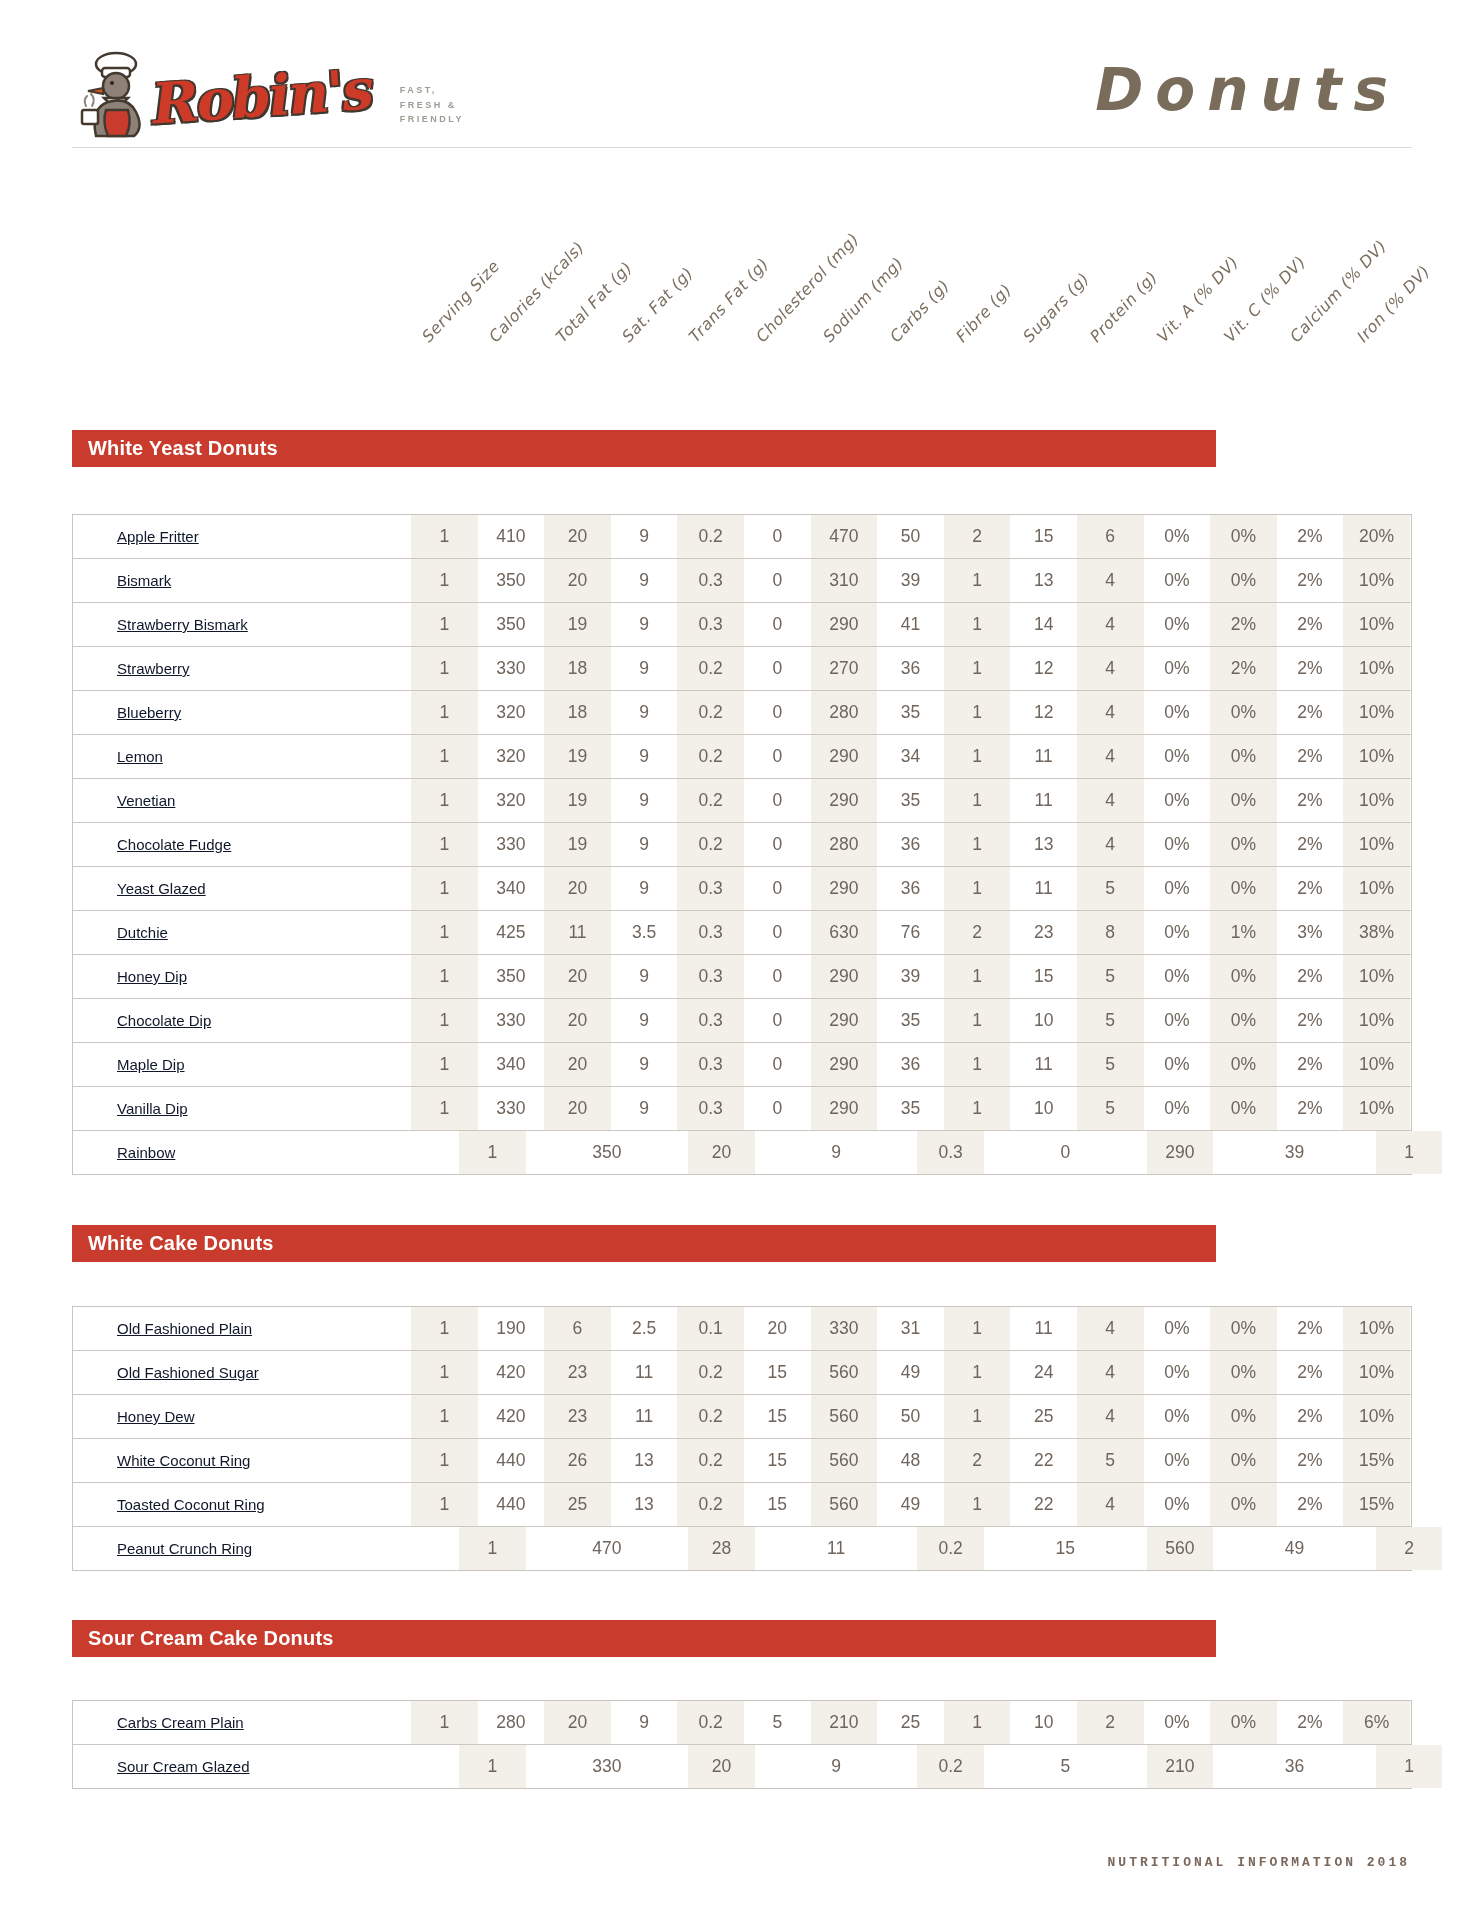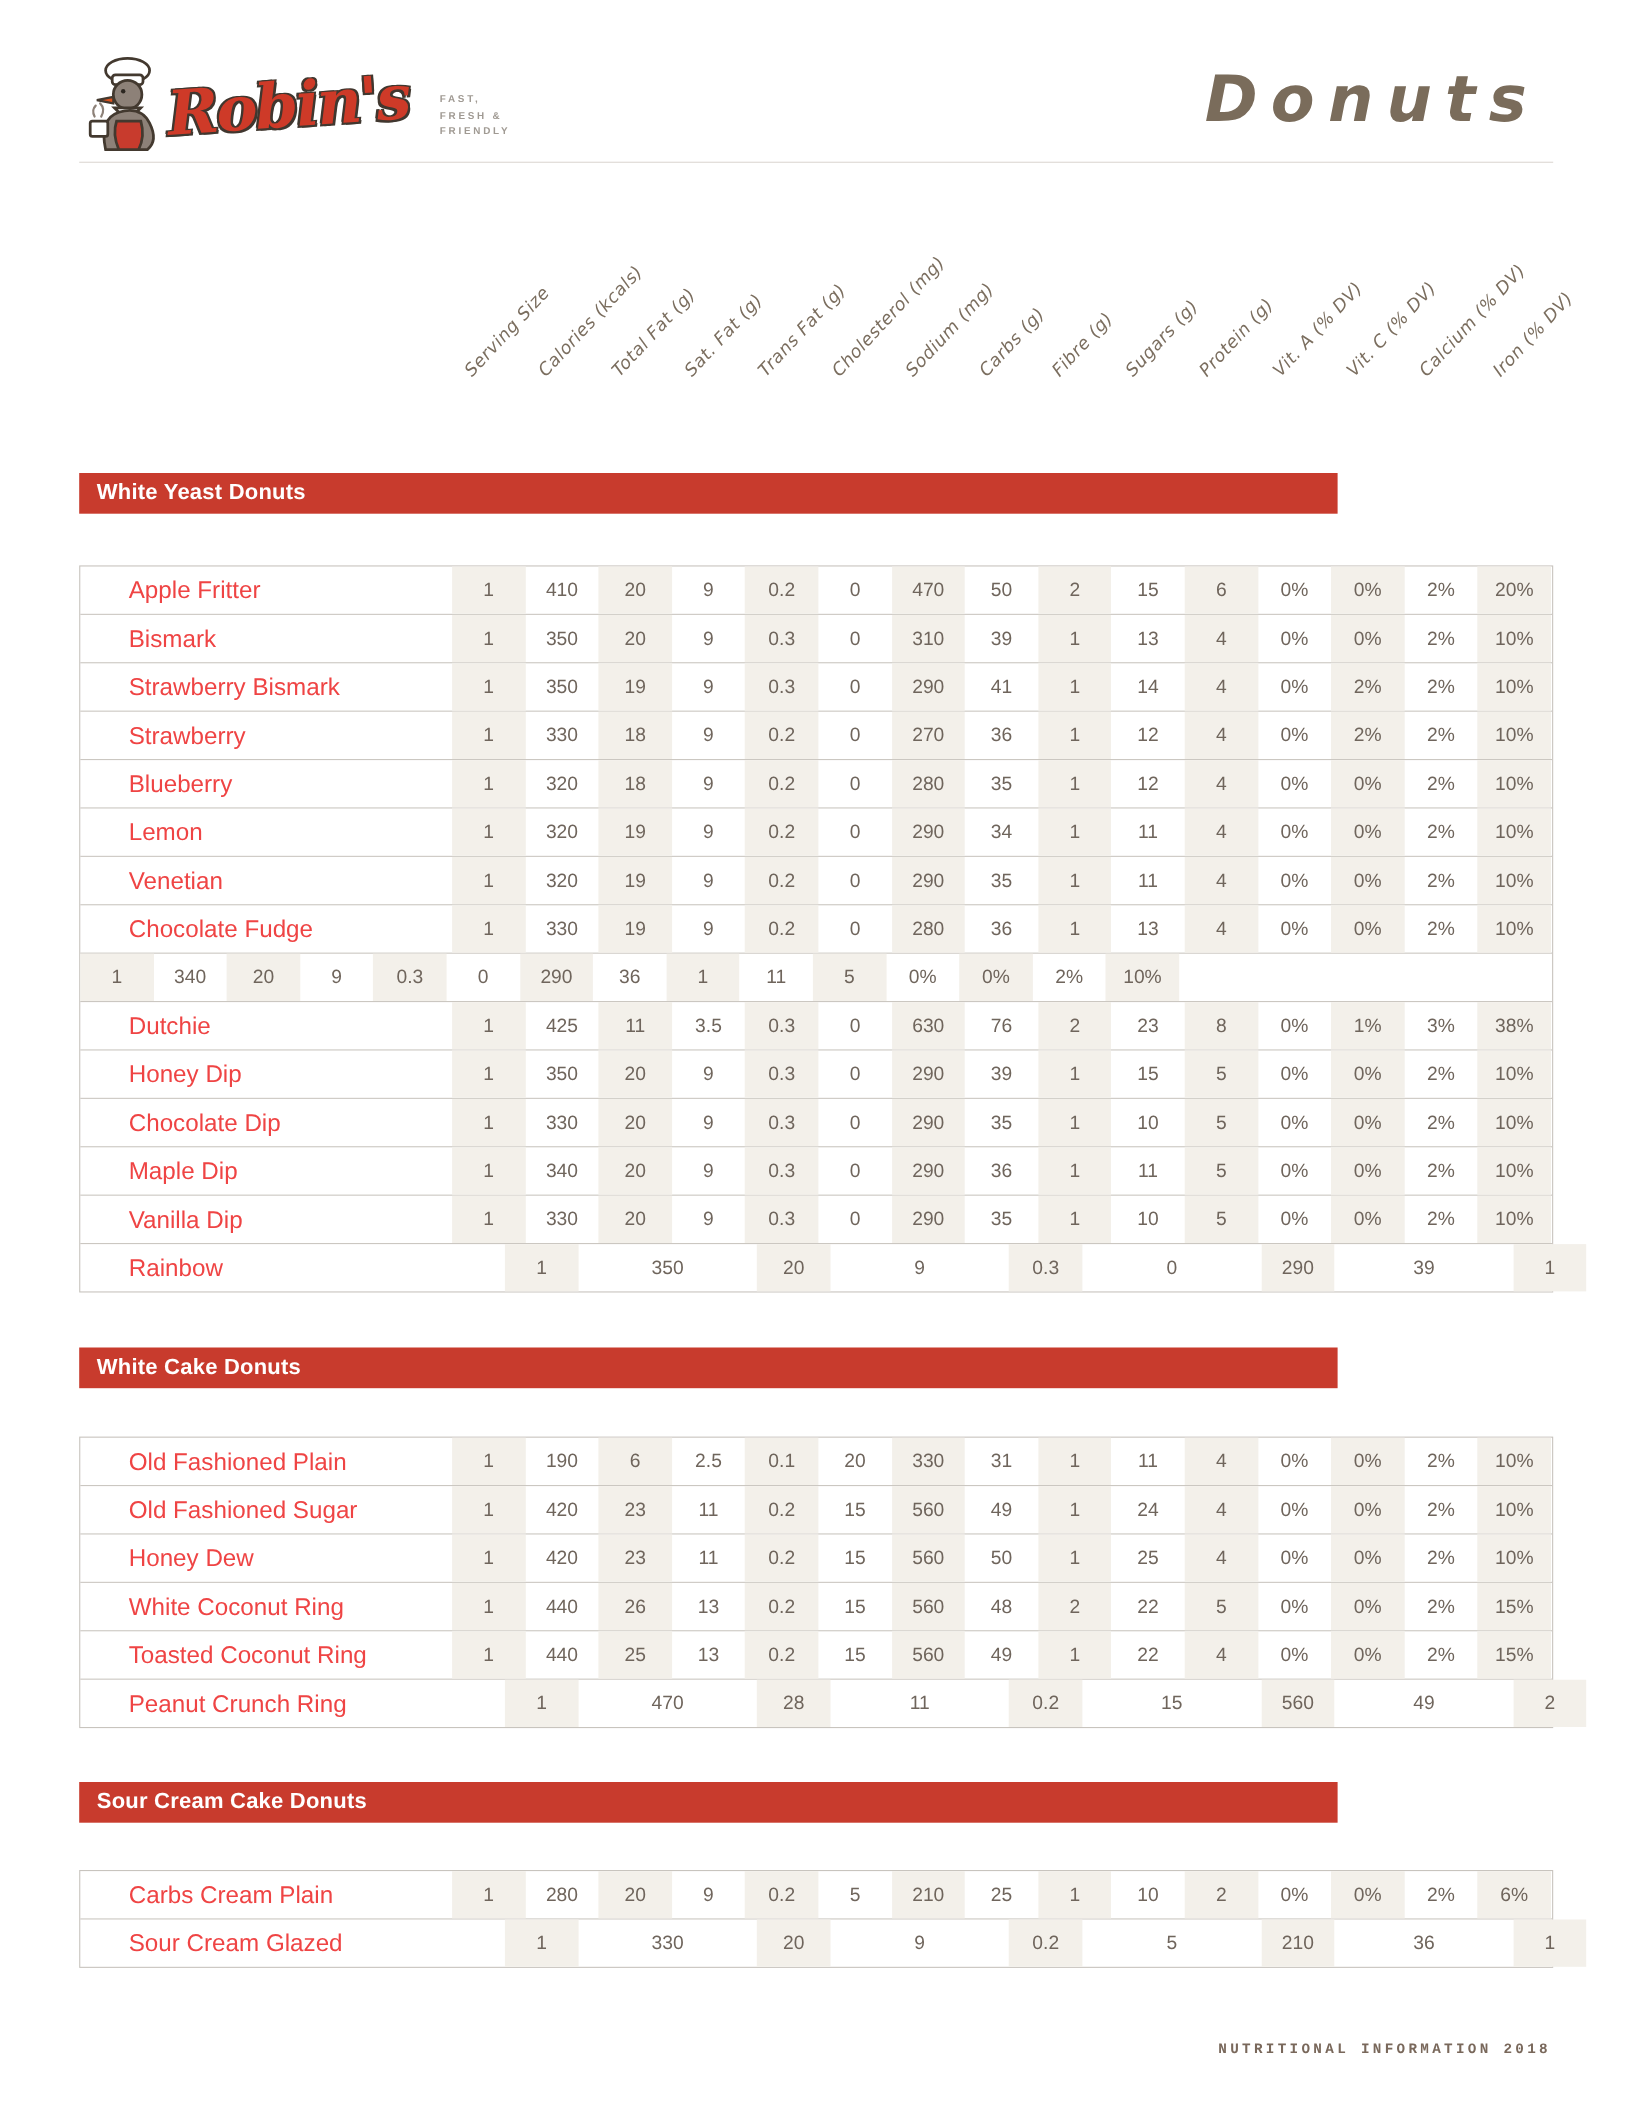--- a/index.html
+++ b/index.html
@@ -29,22 +29,22 @@
       transform:rotate(-47deg);transform-origin:0 100%;}
 
   
   .section-bar{left:72px;width:1144px;height:37px;background:#c83b2d;}
   .section-bar .bar-title{color:#ffffff;font-weight:bold;font-size:20px;line-height:37px;
       padding-left:16px;letter-spacing:0.2px;}
 
   .ntable{left:72px;width:1338px;border:1px solid #c8c4be;background:#ffffff;}
   .trow{display:flex;height:43px;border-bottom:1px solid #cbc7c1;}
   .trow:last-child{border-bottom:none;gap:48px;}
-  .cell-name{flex:0 0 294px;padding-left:44px;line-height:43px;font-size:22px;color:#ef4444;
-      white-space:nowrap;overflow:hidden;}
+  .cell-name{flex:0 0 294px;padding-left:44px;line-height:43px;font-size:15px;color:#0f172a;
+      white-space:nowrap;overflow:hidden;text-decoration:underline;}
   .cell-val{flex:0 0 66.6px;text-align:center;line-height:43px;font-size:17.5px;color:#6f655c;}
   .cell-val.band{background:#f3f0ea;}
 
   
   #footer-text{right:74px;top:1855px;font-size:13px;font-weight:bold;color:#79685b;
       letter-spacing:3px;font-family:Liberation Mono, monospace;}
 </style>
 </head>
 <body>
 
@@ -236,20 +236,21 @@
       <div class="cell-val">36</div>
       <div class="cell-val band">1</div>
       <div class="cell-val">13</div>
       <div class="cell-val band">4</div>
       <div class="cell-val">0%</div>
       <div class="cell-val band">0%</div>
       <div class="cell-val">2%</div>
       <div class="cell-val band">10%</div>
     </div>
     <div class="trow">
+      <div class="cell-name">Yeast Glazed</div>
       <div class="cell-val band">1</div>
       <div class="cell-val">340</div>
       <div class="cell-val band">20</div>
       <div class="cell-val">9</div>
       <div class="cell-val band">0.3</div>
       <div class="cell-val">0</div>
       <div class="cell-val band">290</div>
       <div class="cell-val">36</div>
       <div class="cell-val band">1</div>
       <div class="cell-val">11</div>

